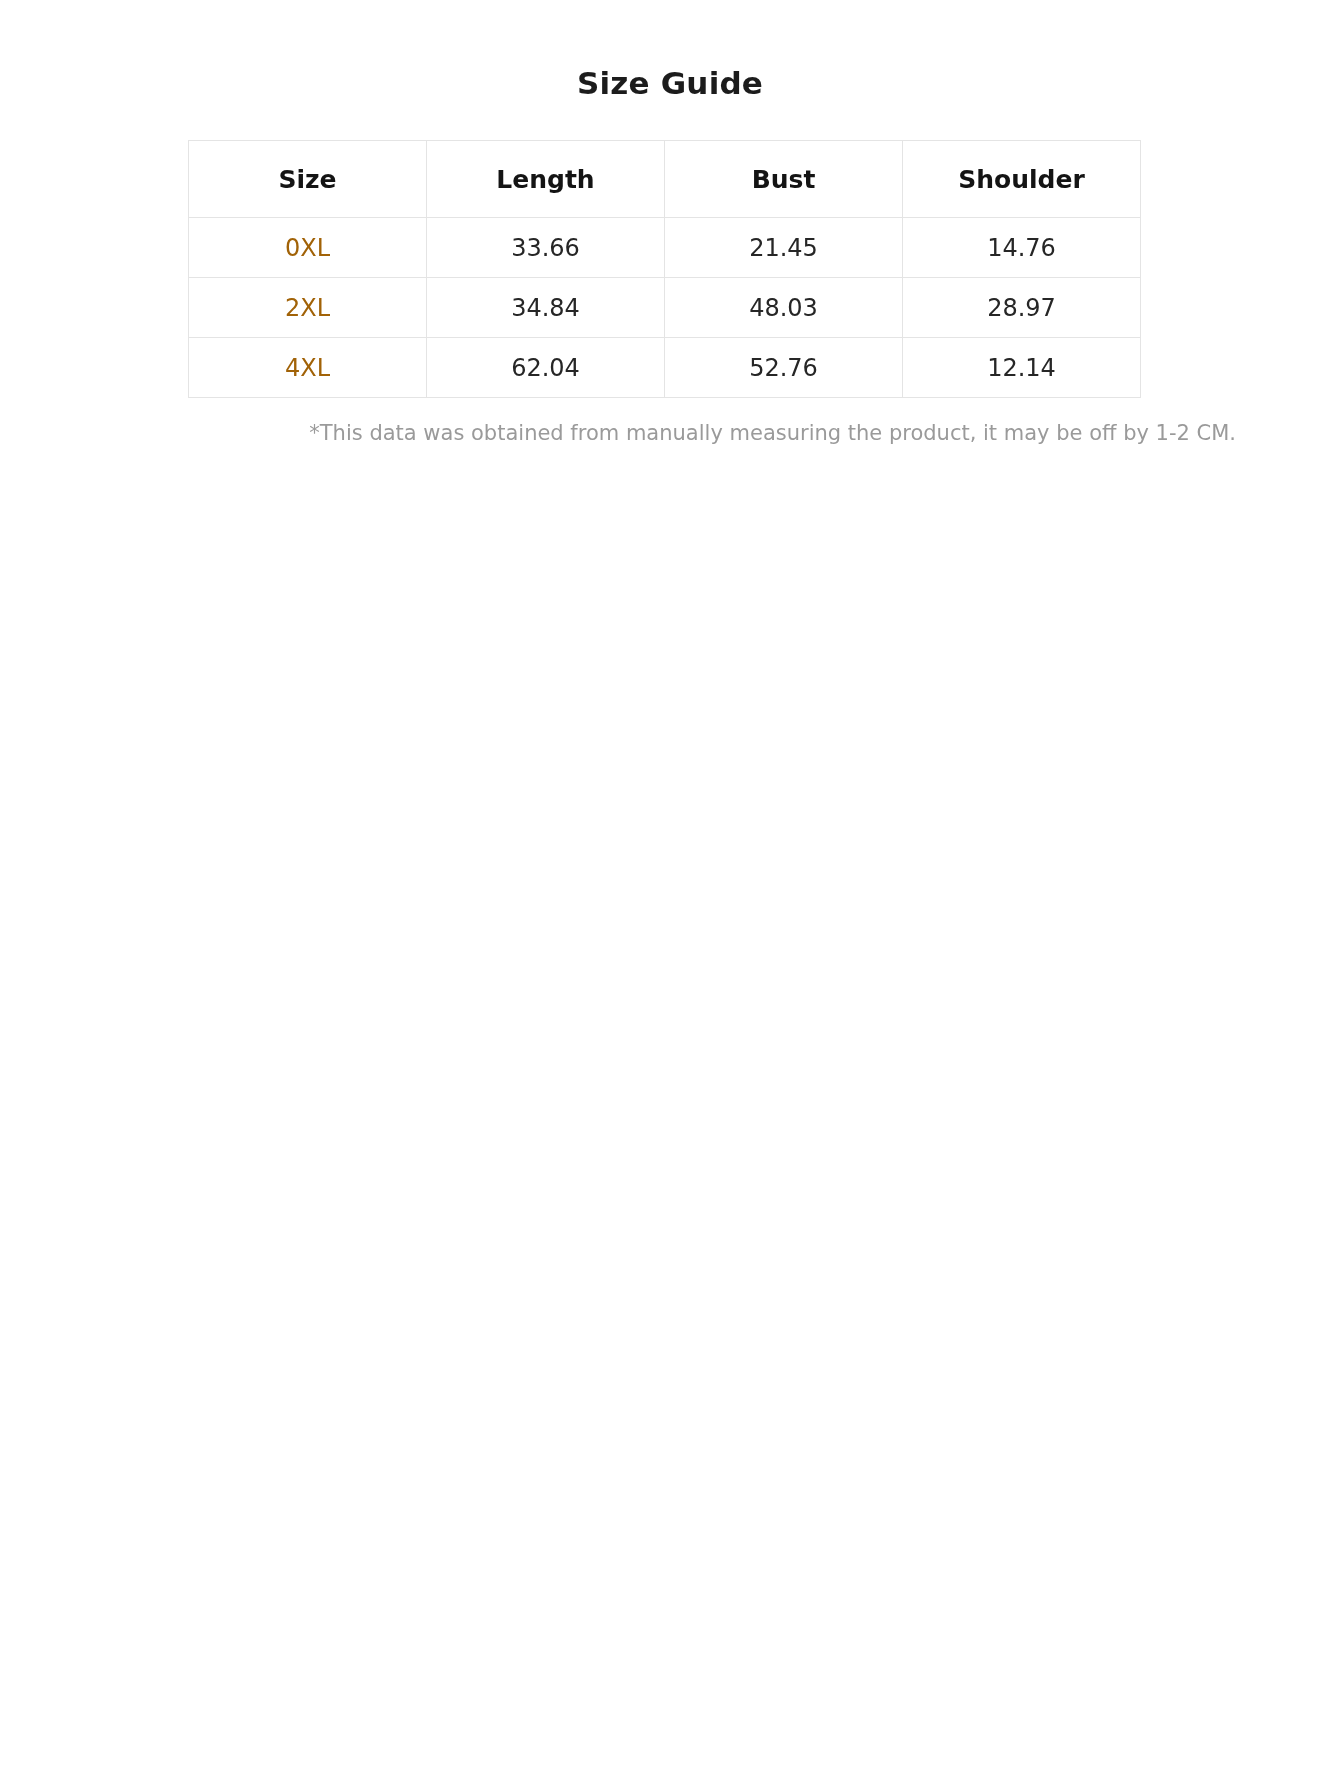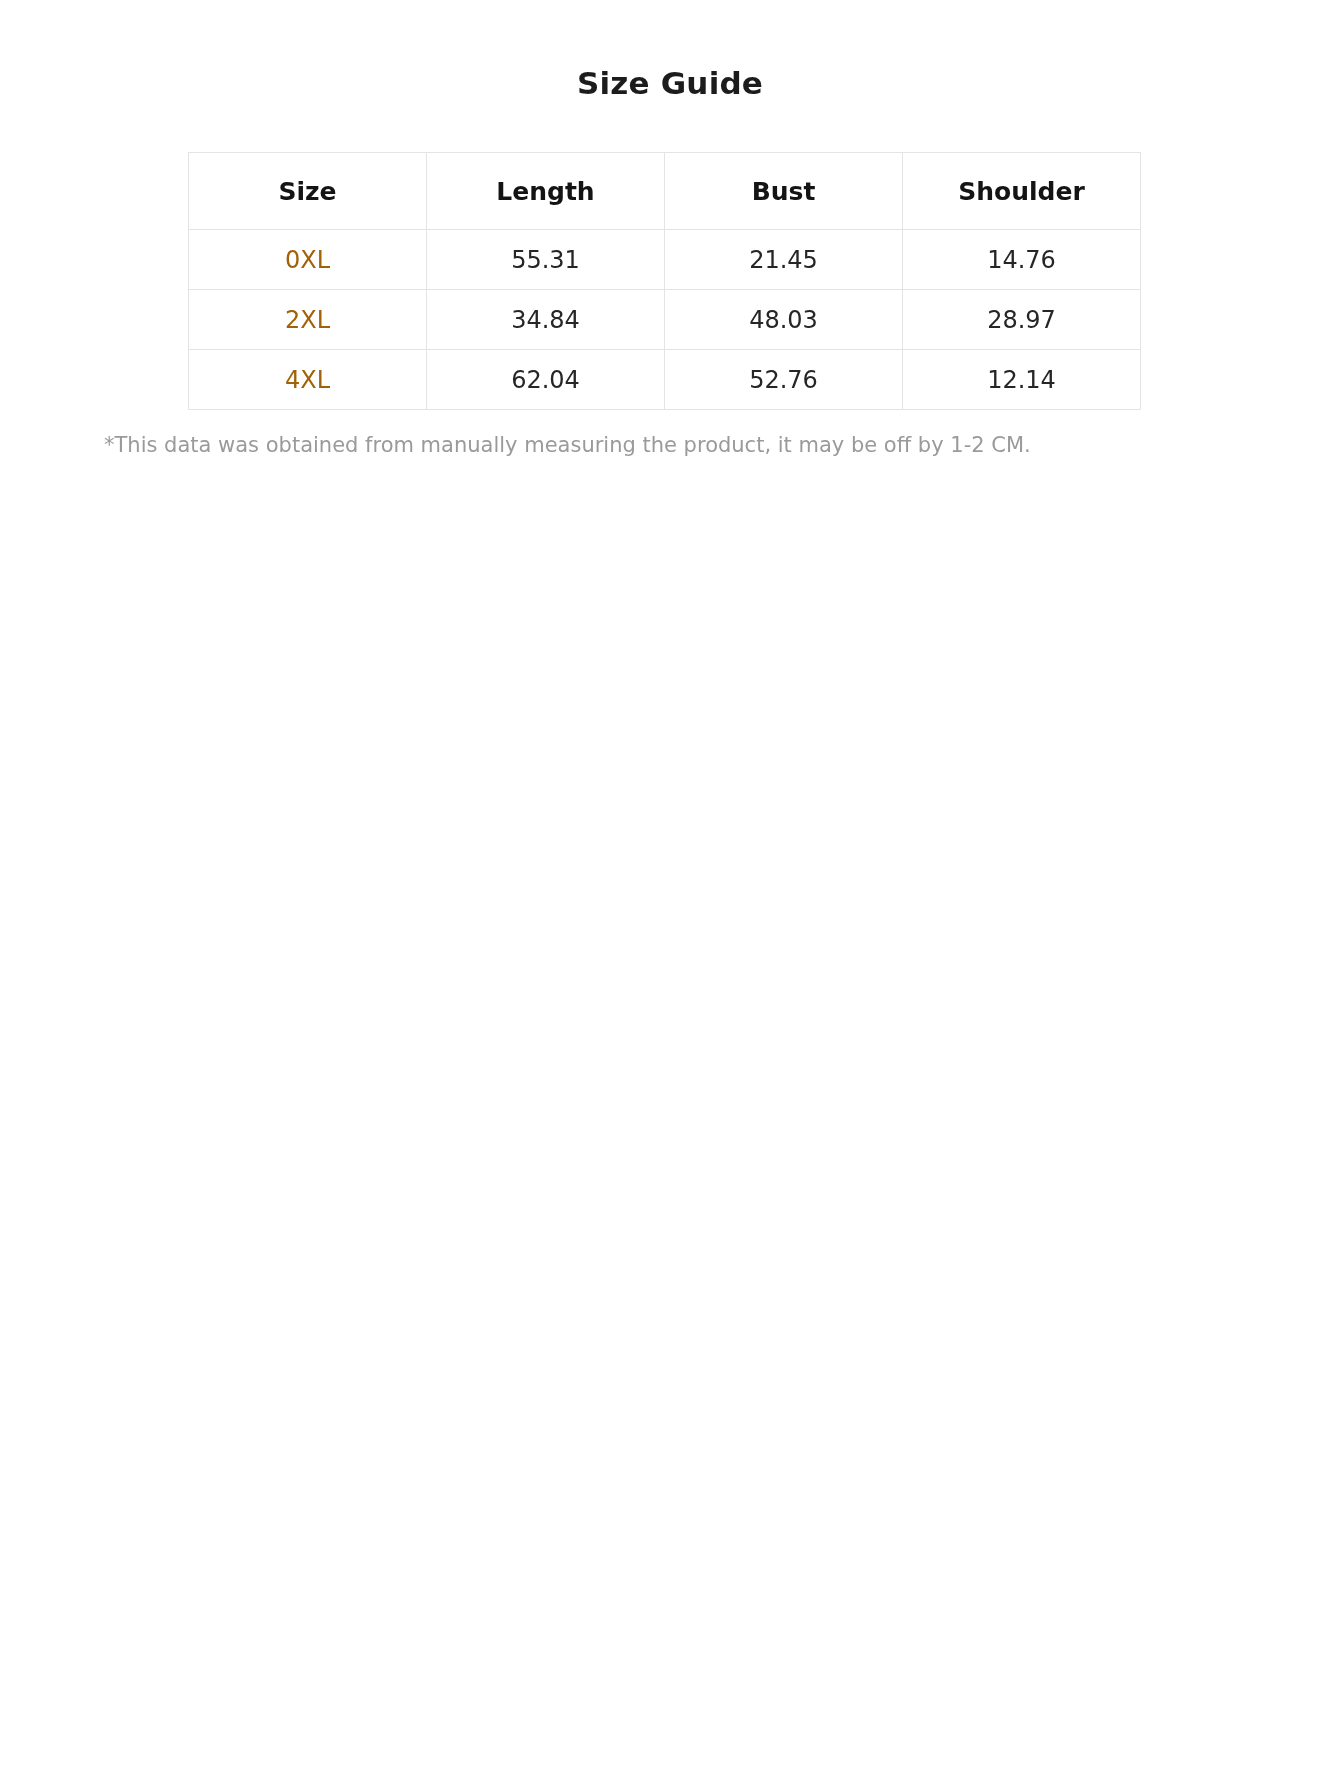--- a/index.html
+++ b/index.html
@@ -24,21 +24,21 @@
     text-align: center;
     font-size: 31px;
     font-weight: bold;
     color: #1c1c1c;
     letter-spacing: 0.2px;
     margin: 8px;
     padding-top: 57px;
     line-height: 1.2;
   }
   .table-wrap {
-    margin-top: 50px;
+    margin-top: 38px;
     padding-left: 188px;
     padding-right: 188px;
   }
   table.size-table {
     width: 952px;
     border-collapse: collapse;
     table-layout: fixed;
     margin: 0;
   }
   table.size-table th,
@@ -64,24 +64,24 @@
   table.size-table td.num-cell {
     font-weight: normal;
     color: #262626;
   }
   .col-size { width: 238px; }
   .col-length { width: 238px; }
   .col-bust { width: 238px; }
   .col-shoulder { width: 238px; }
   .footnote {
     margin: 0;
-    padding-left: 104px;
+    padding-left: 80px;
     padding-right: 104px;
     padding-top: 22px;
-    text-align: left;
+    text-align: right;
     font-size: 21px;
     color: #9a9a9a;
     font-weight: normal;
     line-height: 1.3;
   }
 </style>
 </head>
 <body>
 
 <div class="page">
@@ -100,21 +100,21 @@
         <tr>
           <th>Size</th>
           <th>Length</th>
           <th>Bust</th>
           <th>Shoulder</th>
         </tr>
       </thead>
       <tbody>
         <tr>
           <td class="size-cell">0XL</td>
-          <td class="num-cell">55.31</td>
+          <td class="num-cell">33.66</td>
           <td class="num-cell">21.45</td>
           <td class="num-cell">14.76</td>
         </tr>
         <tr>
           <td class="size-cell">2XL</td>
           <td class="num-cell">34.84</td>
           <td class="num-cell">48.03</td>
           <td class="num-cell">28.97</td>
         </tr>
         <tr>

